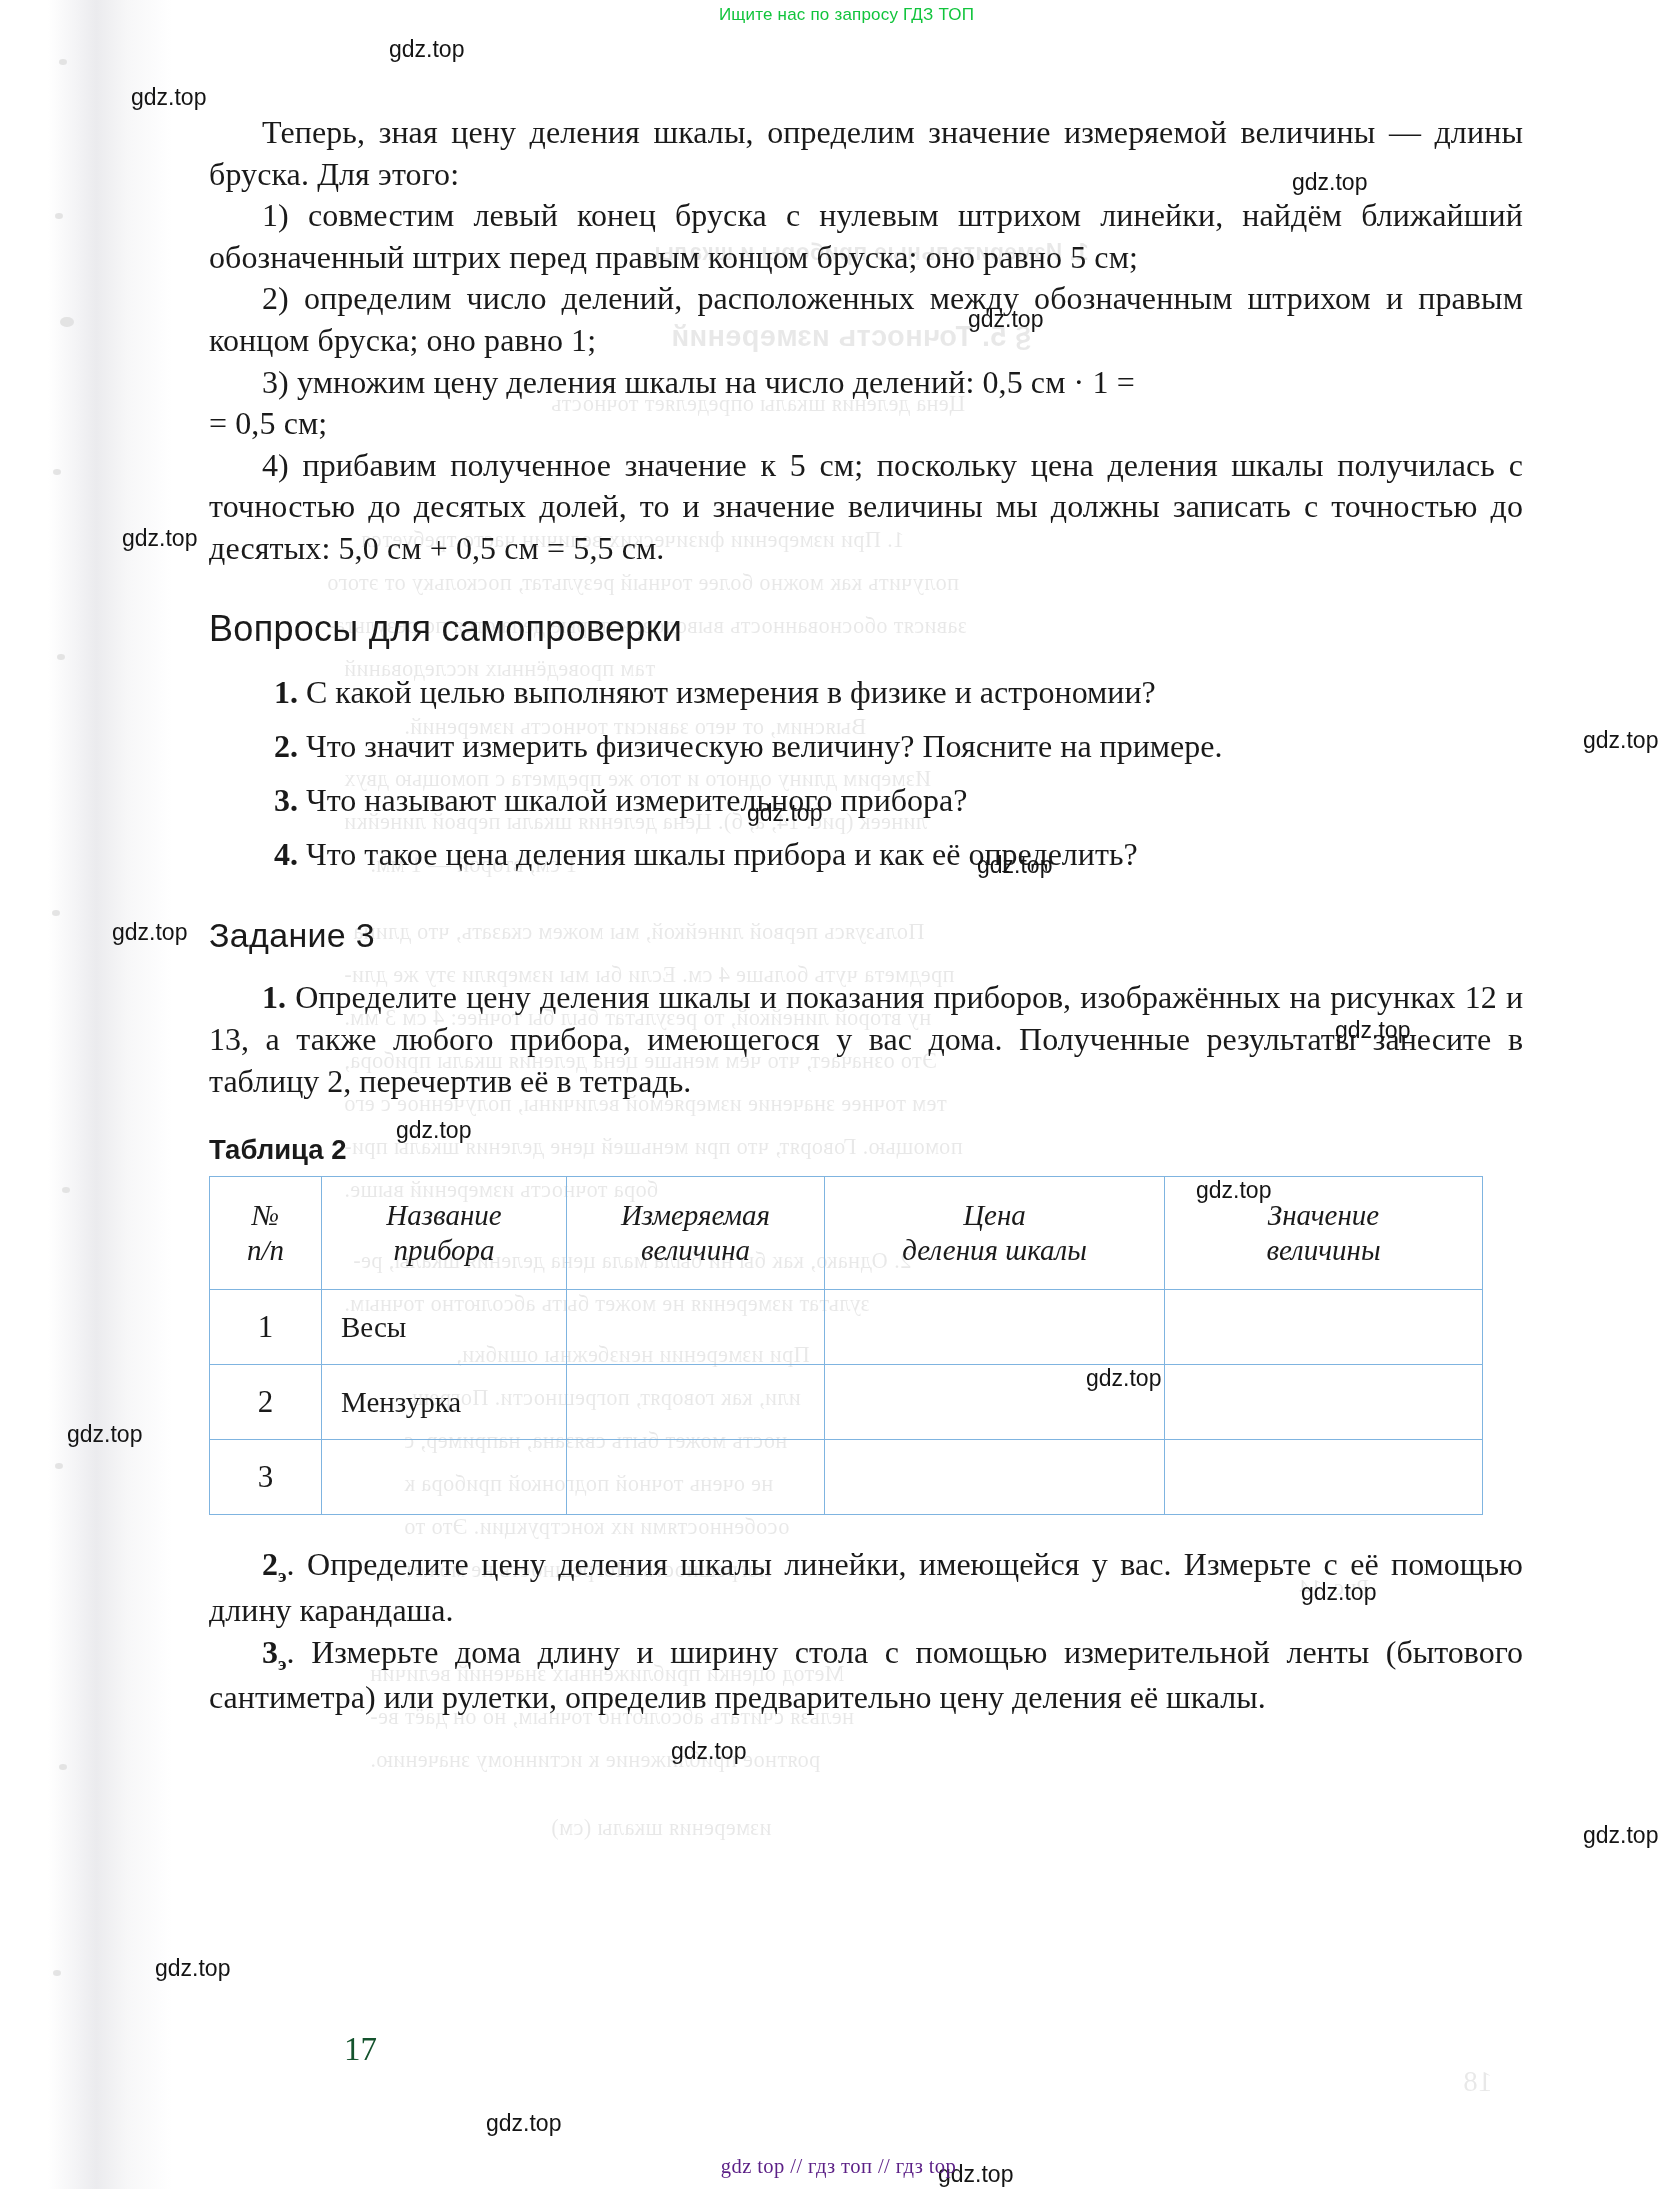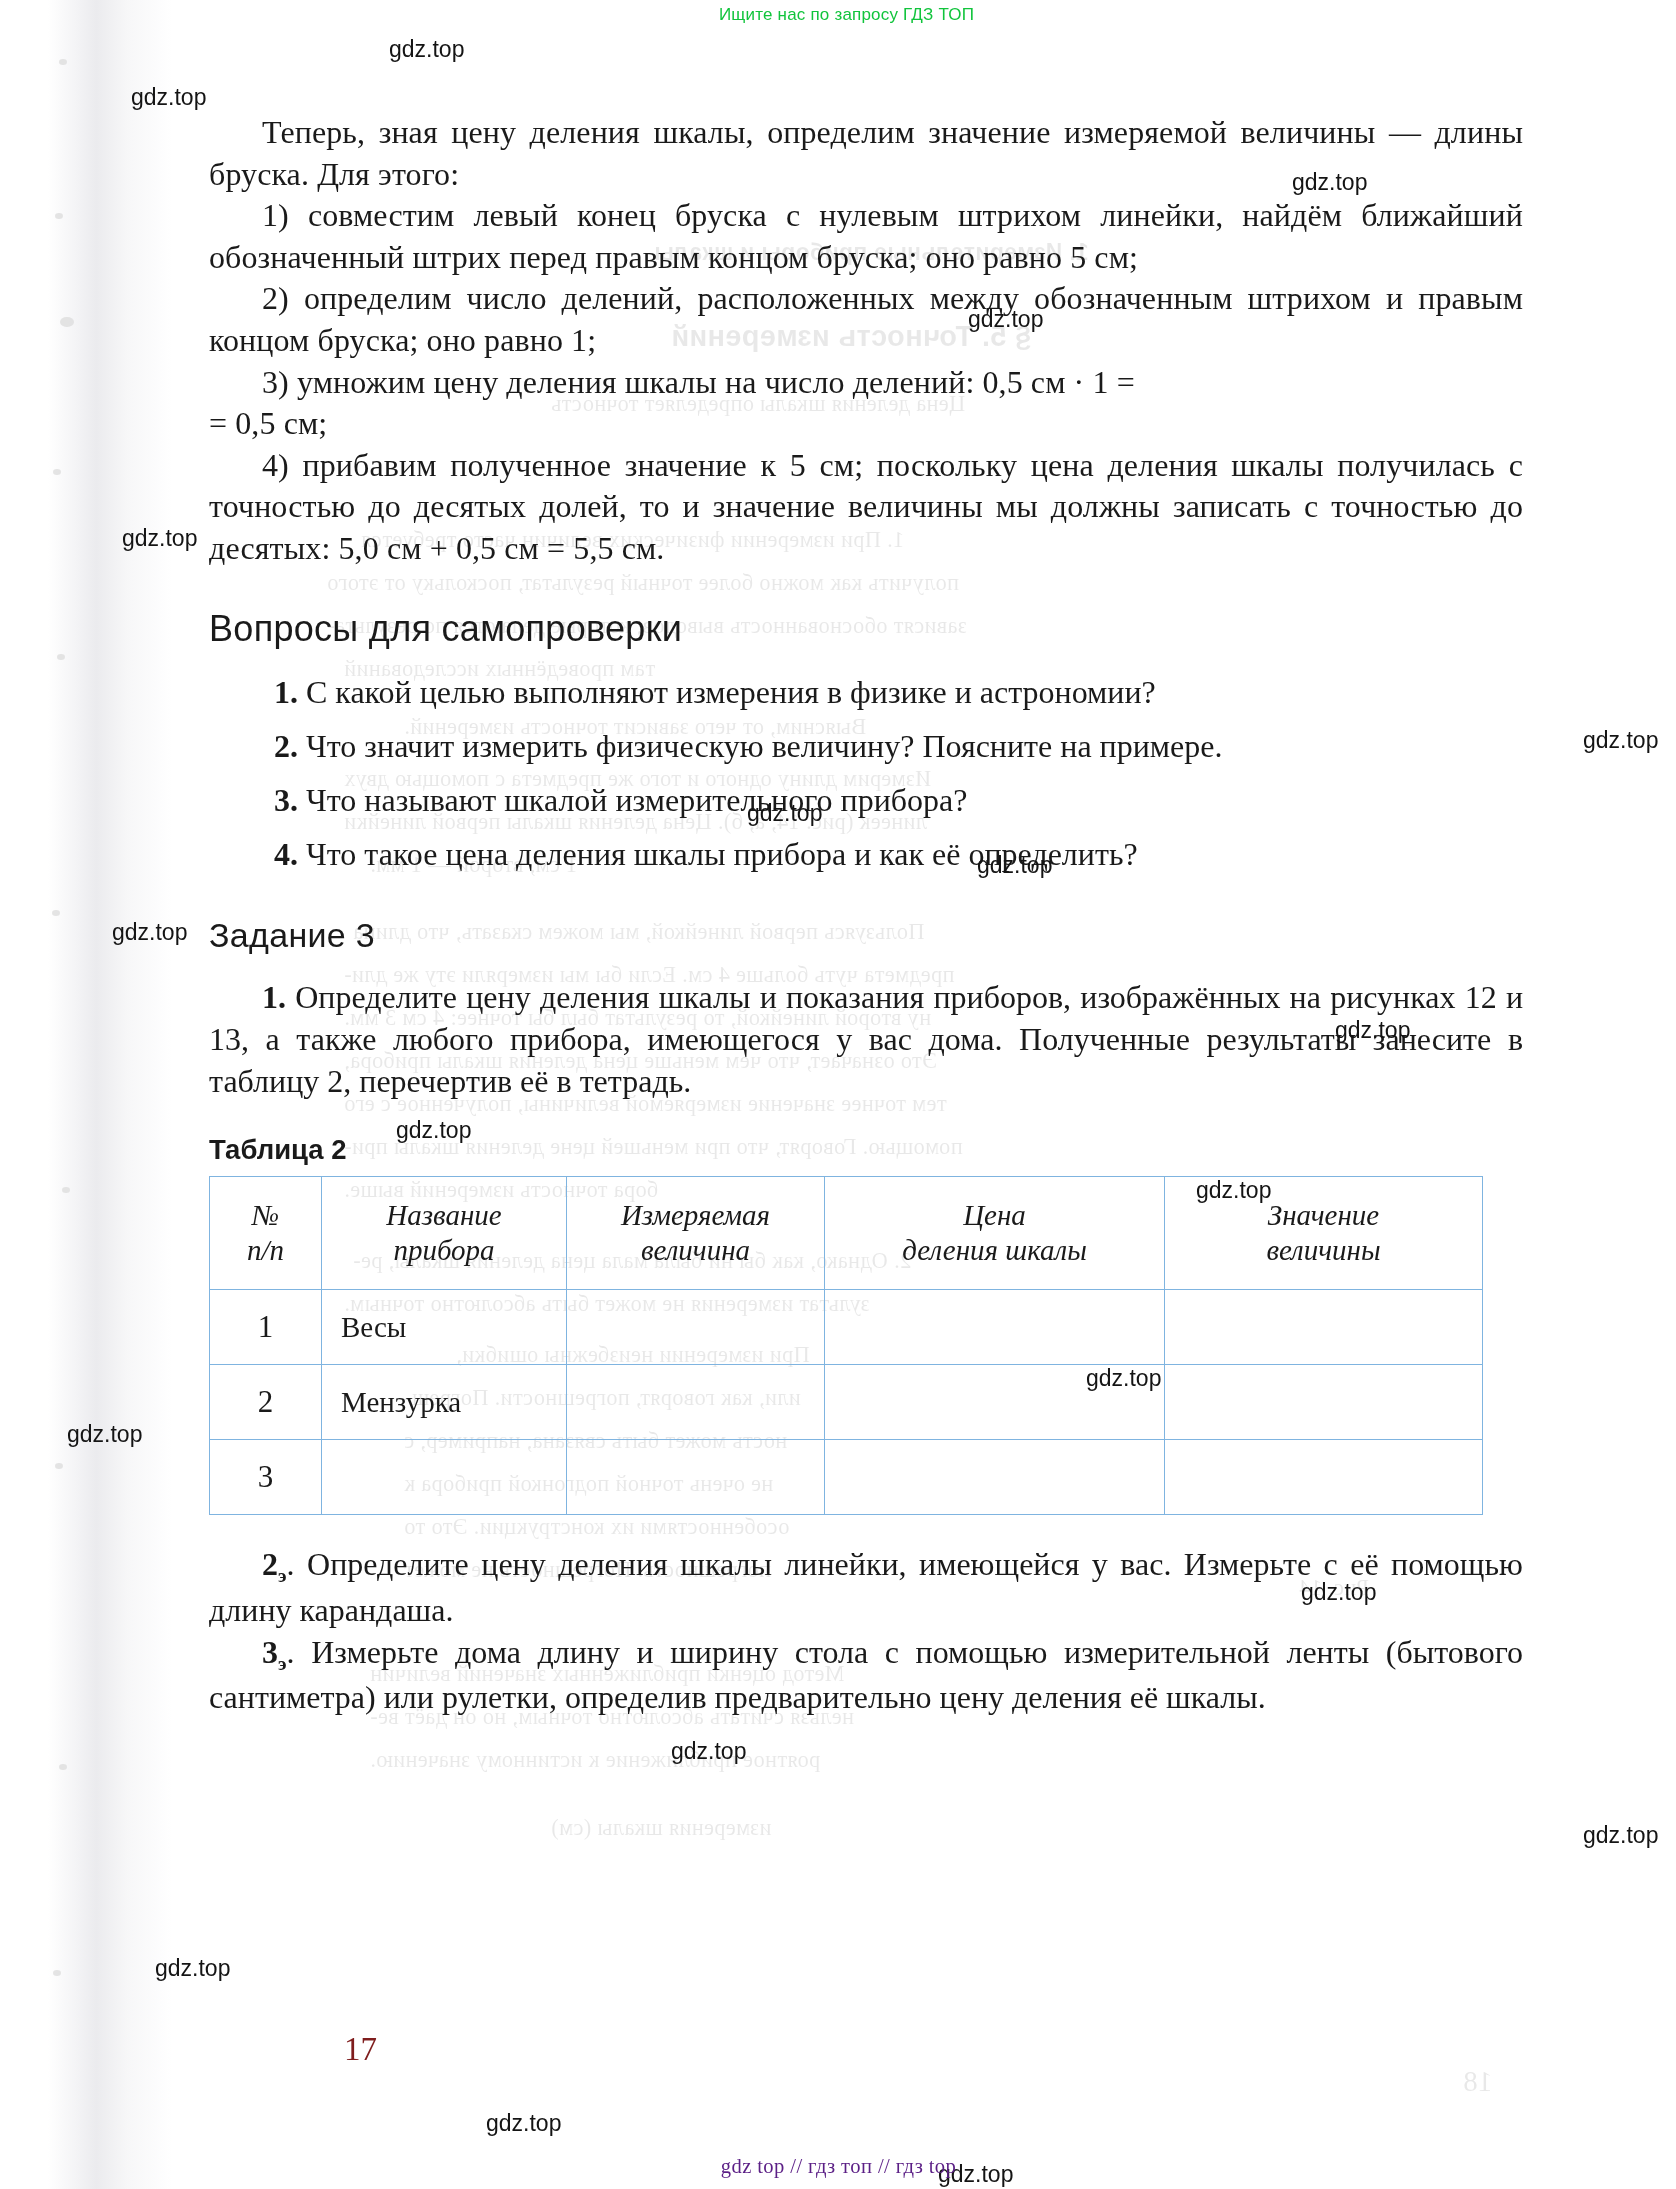--- a/index.html
+++ b/index.html
@@ -182,21 +182,21 @@
   col.c4 { width: 340px; }
   col.c5 { width: 318px; }
 
   
   .pagenum {
     position: absolute;
     left: 344px;
     bottom: 122px;
     font-size: 33px;
     font-family: "Liberation Serif", "DejaVu Serif", serif;
-    color: #7f1d1d;
+    color: #14532d;
   }
 </style>
 </head>
 <body>
 
 <div id="page">
 
   <div class="spine"></div>
   <div class="spine-speck" style="left:59px; top:59px;"></div>
   <div class="spine-speck" style="left:55px; top:213px;"></div>

